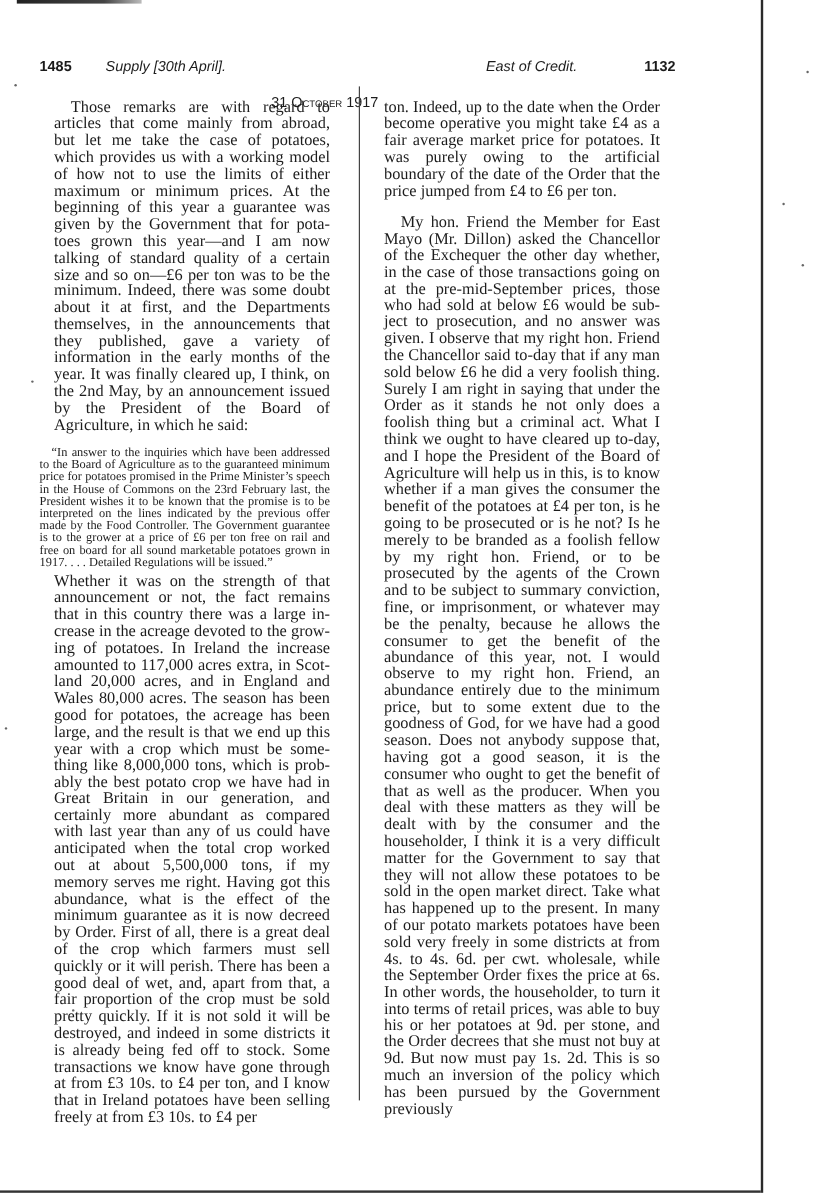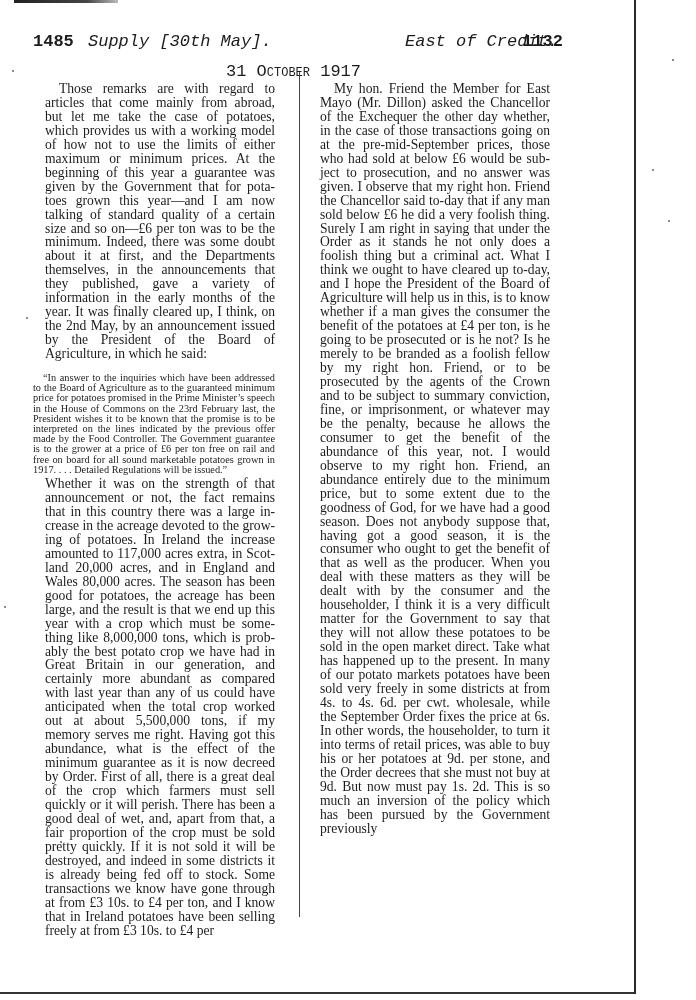--- a/index.html
+++ b/index.html
@@ -34,26 +34,26 @@
     .page-edge {
       position: absolute;
       left: 634px;
       top: 0;
       width: 2px;
       height: 994px;
       background: #2a2a2a;
     }
     .header {
       position: absolute;
-      top: 32px;
+      top: 48px;
       left: 33px;
       width: 530px;
       height: 16px;
-      font-family: Liberation Mono, monospace;
-      font-size: 17px;
+      font-family: Liberation Sans, sans-serif;
+      font-size: 12px;
     }
     .header span { position: absolute; top: 0; white-space: nowrap; }
     .hdr-left-page { left: 0; font-weight: bold; }
     .hdr-left-title { left: 55px; font-style: italic; }
     .hdr-date { left: 193px; font-variant: small-caps; margin-top: 30px; }
     .hdr-right-title { left: 372px; font-style: italic; }
     .hdr-right-page { right: 0; font-weight: bold; }
 
     .column {
       position: absolute;
@@ -95,35 +95,36 @@
       border-radius: 1px;
     }
   </style>
 </head>
 <body>
 
 <div class="top-rule"></div>
 
 <div class="header">
   <span class="hdr-left-page">1485</span>
-  <span class="hdr-left-title">Supply [30th May].</span>
+  <span class="hdr-left-title">Supply [30th April].</span>
   <span class="hdr-date">31 October 1917</span>
   <span class="hdr-right-title">East of Credit.</span>
   <span class="hdr-right-page">1132</span>
 </div>
 
 <div class="column col-left">
   <p>Those remarks are with regard to articles that come mainly from abroad, but let me take the case of potatoes, which provides us with a working model of how not to use the limits of either maximum or minimum prices. At the beginning of this year a guarantee was given by the Government that for pota­toes grown this year—and I am now talking of standard quality of a certain size and so on—£6 per ton was to be the minimum. Indeed, there was some doubt about it at first, and the Depart­ments themselves, in the announcements that they published, gave a variety of information in the early months of the year. It was finally cleared up, I think, on the 2nd May, by an announcement issued by the President of the Board of Agriculture, in which he said:</p>
   <p class="quote">“In answer to the inquiries which have been addressed to the Board of Agriculture as to the guaranteed minimum price for potatoes promised in the Prime Minister’s speech in the House of Commons on the 23rd February last, the President wishes it to be known that the promise is to be interpreted on the lines indicated by the previous offer made by the Food Controller. The Government guarantee is to the grower at a price of £6 per ton free on rail and free on board for all sound marketable potatoes grown in 1917. . . . Detailed Regulations will be issued.”</p>
   <p class="noindent">Whether it was on the strength of that announcement or not, the fact remains that in this country there was a large in­crease in the acreage devoted to the grow­ing of potatoes. In Ireland the increase amounted to 117,000 acres extra, in Scot­land 20,000 acres, and in England and Wales 80,000 acres. The season has been good for potatoes, the acreage has been large, and the result is that we end up this year with a crop which must be some­thing like 8,000,000 tons, which is prob­ably the best potato crop we have had in Great Britain in our generation, and certainly more abundant as compared with last year than any of us could have anticipated when the total crop worked out at about 5,500,000 tons, if my memory serves me right. Having got this abund­ance, what is the effect of the minimum guarantee as it is now decreed by Order. First of all, there is a great deal of the crop which farmers must sell quickly or it will perish. There has been a good deal of wet, and, apart from that, a fair proportion of the crop must be sold pretty quickly. If it is not sold it will be destroyed, and indeed in some districts it is already being fed off to stock. Some transactions we know have gone through at from £3 10s. to £4 per ton, and I know that in Ireland potatoes have been selling freely at from £3 10s. to £4 per</p>
 </div>
 
 <div class="column-divider"></div>
 
 <div class="column col-right">
+  <p class="noindent">ton. Indeed, up to the date when the Order become operative you might take £4 as a fair average market price for potatoes. It was purely owing to the artificial boundary of the date of the Order that the price jumped from £4 to £6 per ton.</p>
   <p>My hon. Friend the Member for East Mayo (Mr. Dillon) asked the Chancellor of the Exchequer the other day whether, in the case of those transactions going on at the pre-mid-September prices, those who had sold at below £6 would be sub­ject to prosecution, and no answer was given. I observe that my right hon. Friend the Chancellor said to-day that if any man sold below £6 he did a very foolish thing. Surely I am right in say­ing that under the Order as it stands he not only does a foolish thing but a crim­inal act. What I think we ought to have cleared up to-day, and I hope the Presi­dent of the Board of Agriculture will help us in this, is to know whether if a man gives the consumer the benefit of the potatoes at £4 per ton, is he going to be prosecuted or is he not? Is he merely to be branded as a foolish fellow by my right hon. Friend, or to be prosecuted by the agents of the Crown and to be subject to summary conviction, fine, or imprison­ment, or whatever may be the penalty, because he allows the consumer to get the benefit of the abundance of this year, not. I would observe to my right hon. Friend, an abundance entirely due to the minimum price, but to some extent due to the goodness of God, for we have had a good season. Does not anybody suppose that, having got a good season, it is the consumer who ought to get the benefit of that as well as the producer. When you deal with these matters as they will be dealt with by the consumer and the householder, I think it is a very diffi­cult matter for the Government to say that they will not allow these potatoes to be sold in the open market direct. Take what has happened up to the present. In many of our potato markets potatoes have been sold very freely in some dis­tricts at from 4s. to 4s. 6d. per cwt. whole­sale, while the September Order fixes the price at 6s. In other words, the householder, to turn it into terms of retail prices, was able to buy his or her potatoes at 9d. per stone, and the Order decrees that she must not buy at 9d. But now must pay 1s. 2d. This is so much an inversion of the policy which has been pursued by the Government previously</p>
 </div>
 
 <div class="page-edge"></div>
 <div class="bottom-rule"></div>
 
 <div class="speck" style="left:12px;top:70px"></div>
 <div class="speck" style="left:26px;top:317px"></div>
 <div class="speck" style="left:4px;top:606px"></div>
 <div class="speck" style="left:60px;top:841px"></div>

